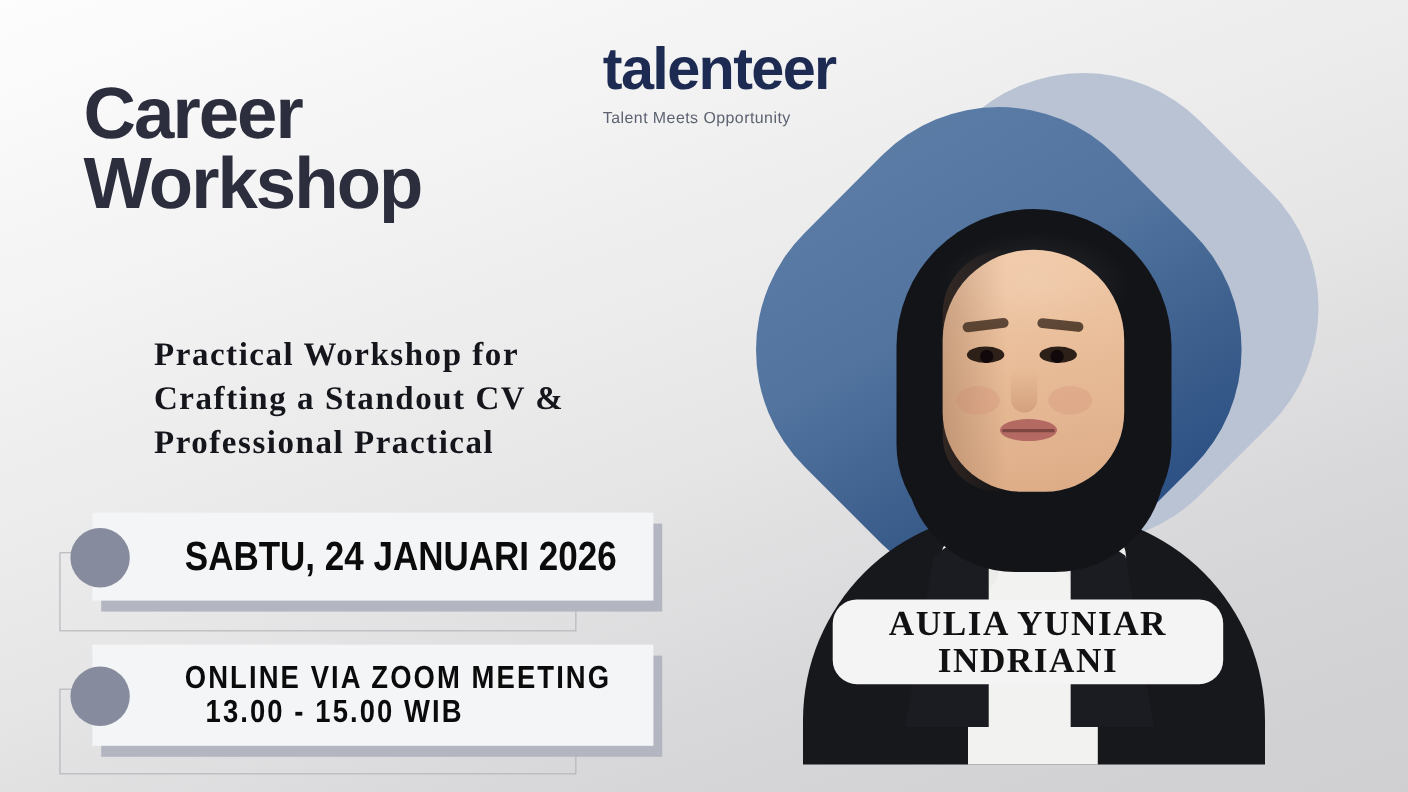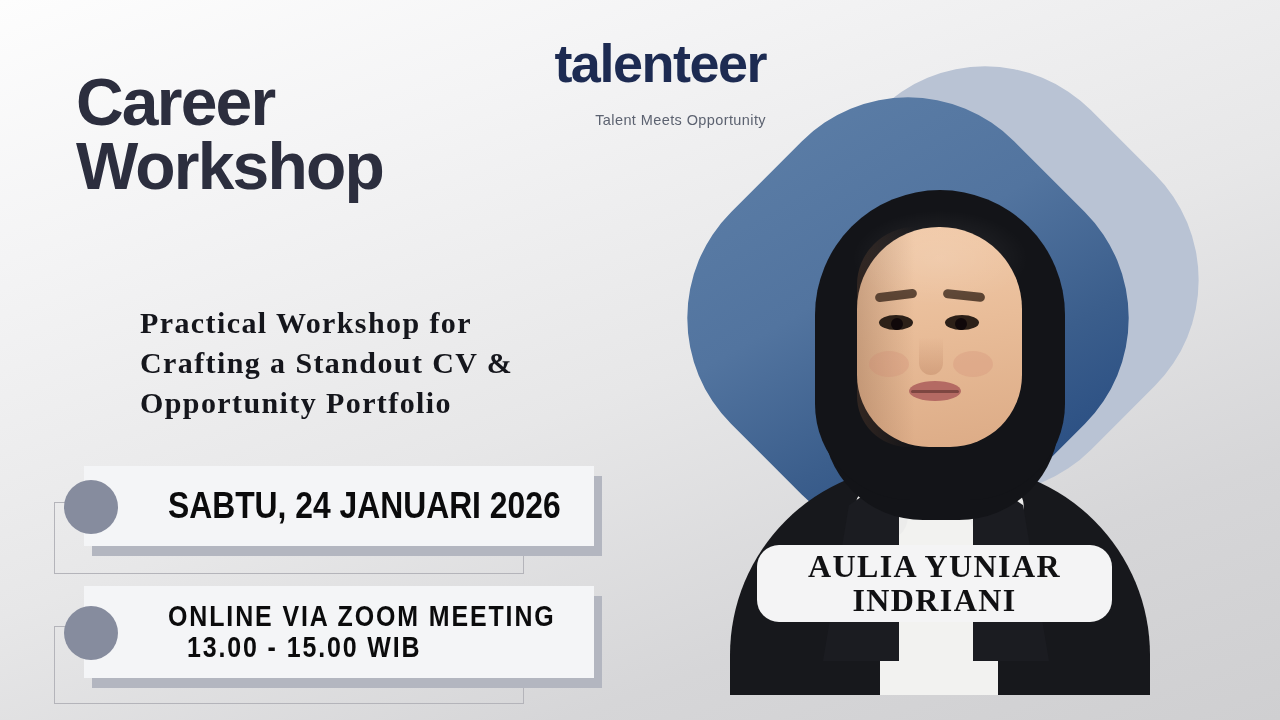--- a/index.html
+++ b/index.html
@@ -13,35 +13,35 @@
     height: 720px;
     overflow: hidden;
     background: linear-gradient(160deg, #fdfdfd 0%, #f4f4f5 22%, #e7e7e8 52%, #d6d6d8 78%, #cfcfd1 100%);
     font-family: "Liberation Sans", sans-serif;
     -webkit-font-smoothing: antialiased;
   }
 
   
   .logo-block {
     position: absolute;
-    left: 516px;
+    left: 548px;
     top: 36px;
     width: 250px;
-    text-align: right;
+    text-align: left;
   }
   .logo-word {
     font-family: "Liberation Sans", sans-serif;
     font-size: 54px;
     font-weight: bold;
     letter-spacing: -1.5px;
     color: #1d2b52;
     line-height: 1;
   }
   .logo-tagline {
-    margin-top: 23px;
+    margin-top: 11px;
     font-family: "Liberation Sans", sans-serif;
     font-size: 14.5px;
     font-weight: normal;
     letter-spacing: 0.4px;
     color: #5c6270;
     line-height: 1;
   }
 
   
   .title-block {
@@ -413,21 +413,21 @@
   </div>
 
   <div class="title-block">
     <div class="title-line">Career</div>
     <div class="title-line">Workshop</div>
   </div>
 
   <div class="subtitle-block">
     <div class="subtitle-line">Practical Workshop for</div>
     <div class="subtitle-line">Crafting a Standout CV &amp;</div>
-    <div class="subtitle-line">Opportunity Portfolio</div>
+    <div class="subtitle-line">Professional Practical</div>
   </div>
 
   <div class="info-group" id="info-group-1">
     <div class="outline-rect"></div>
     <div class="card-shadow"></div>
     <div class="card">
       <div class="card-text-wrap">
         <div class="card-line">SABTU, 24 JANUARI 2026</div>
       </div>
     </div>

